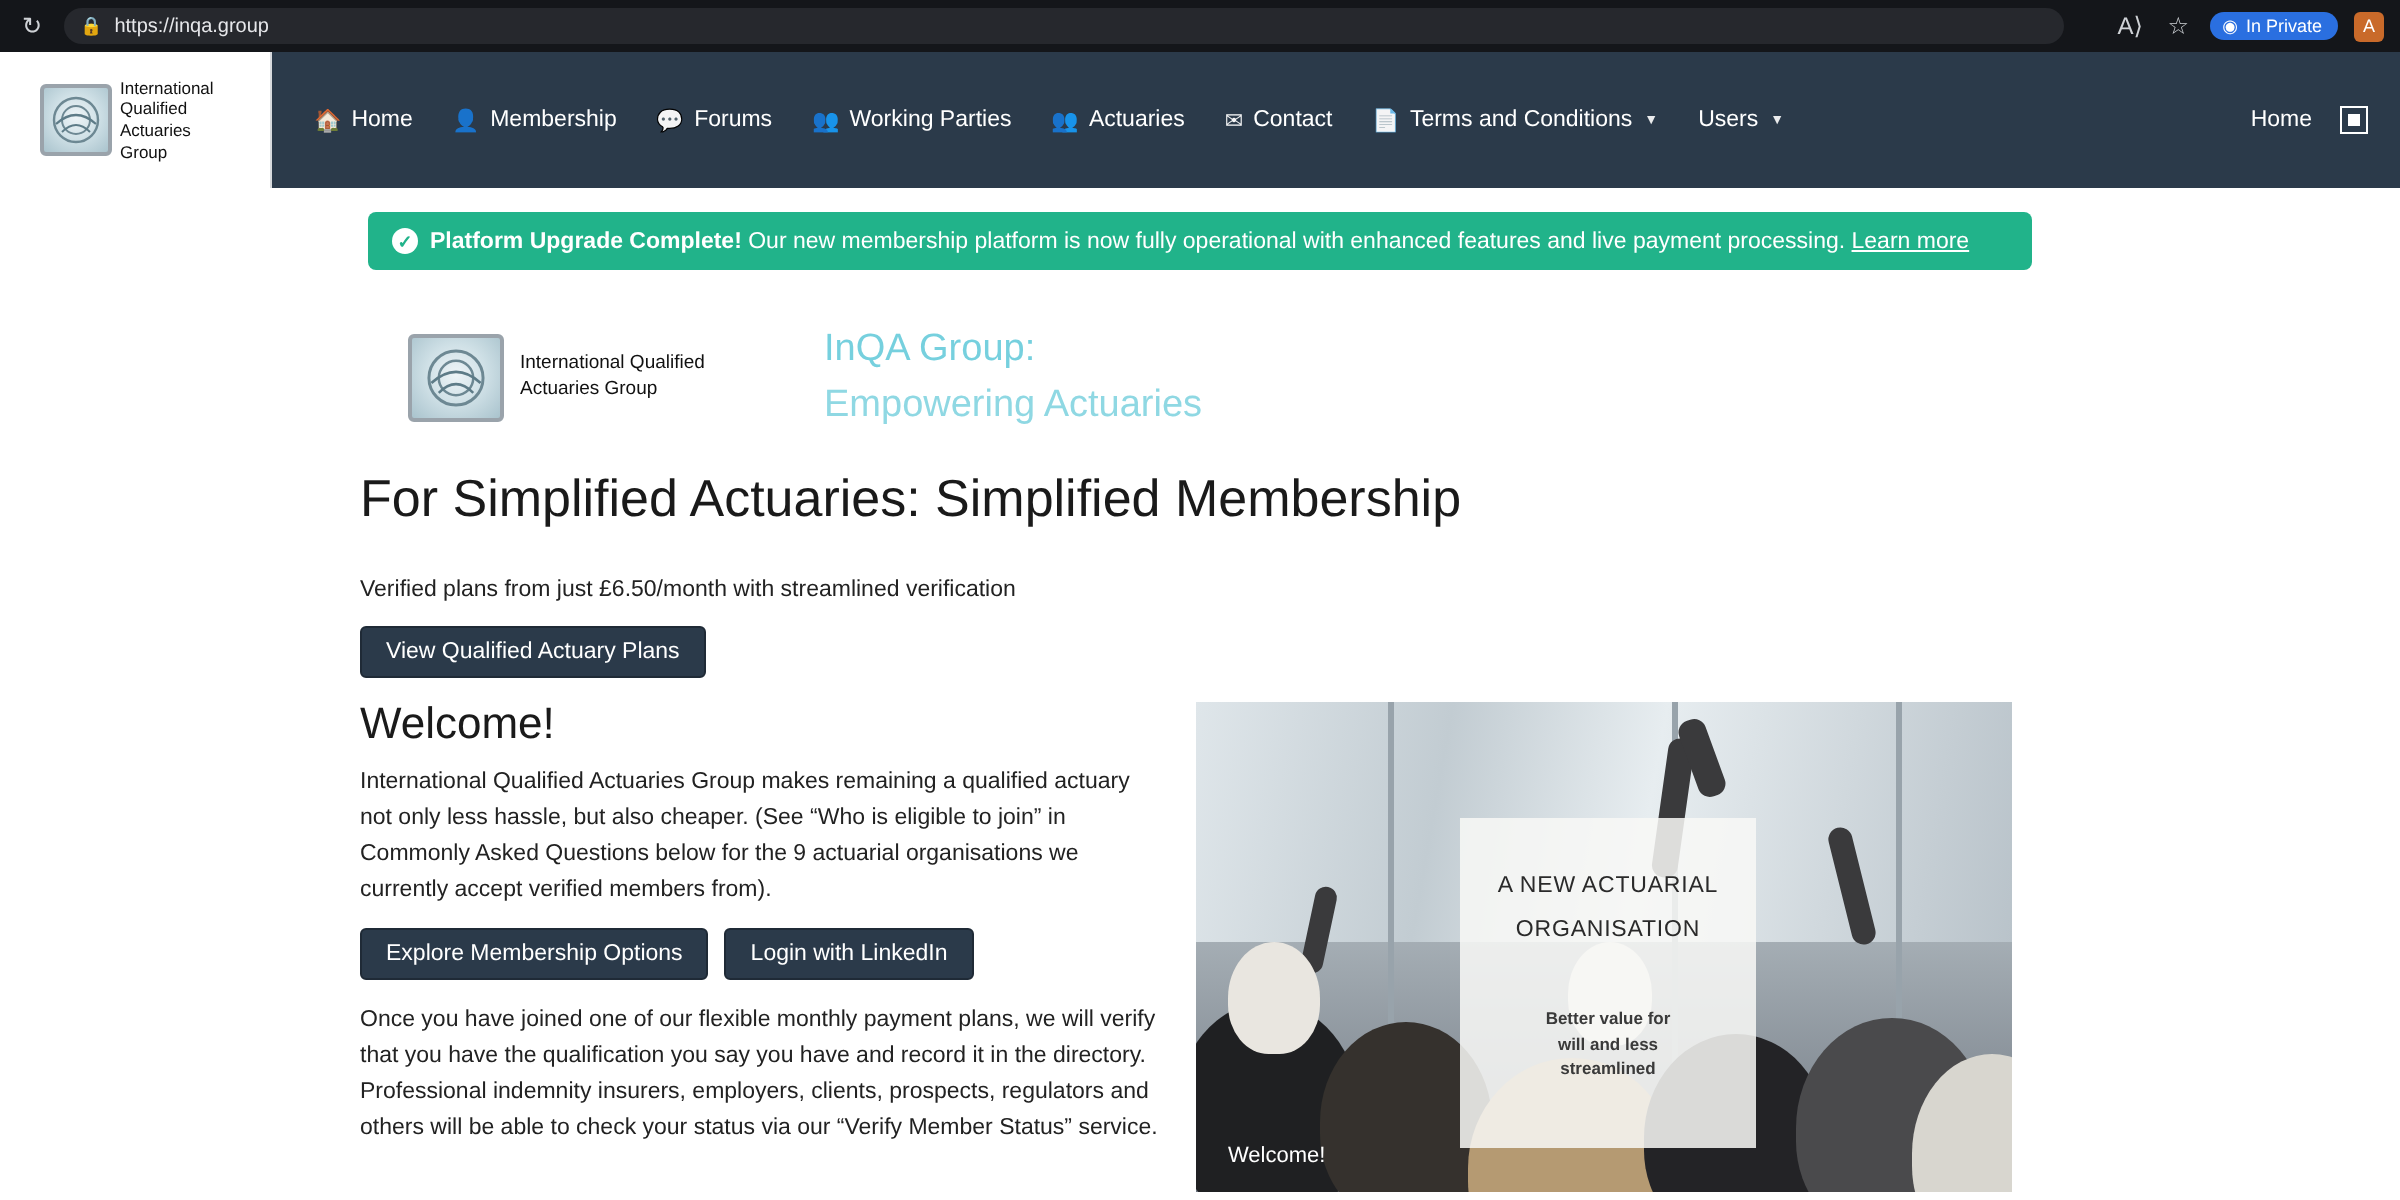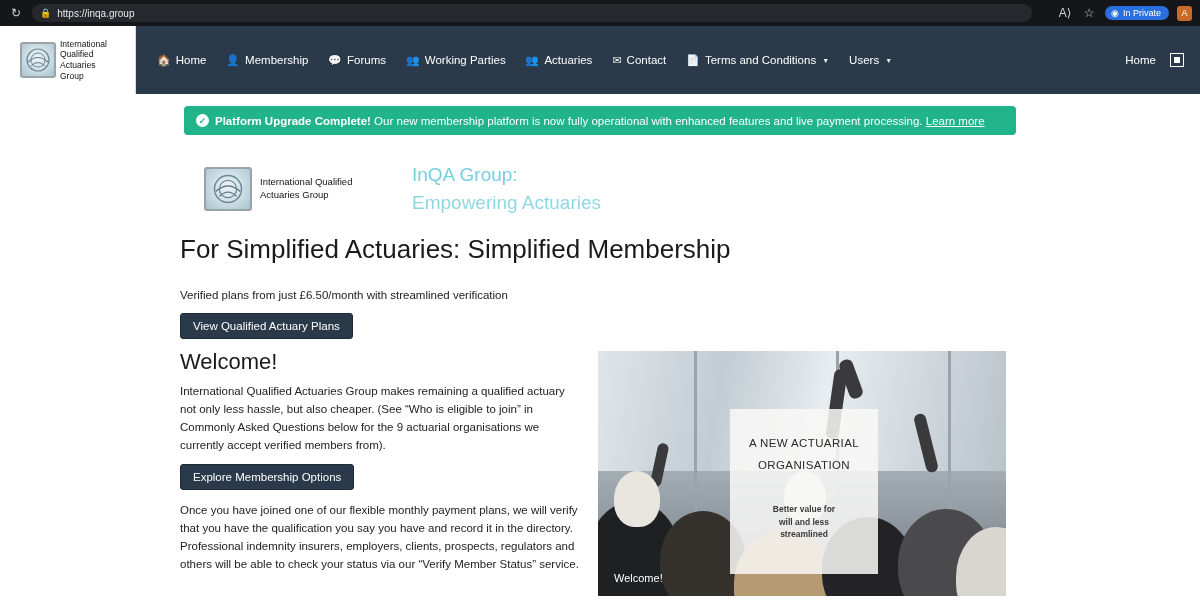--- a/index.html
+++ b/index.html
@@ -425,20 +425,21 @@
     <h1 class="headline">For Simplified Actuaries: Simplified Membership</h1>
     <div class="subline">Verified plans from just £6.50/month with streamlined verification</div>
     <div class="btn">View Qualified Actuary Plans</div>
 
     <div class="two-col">
       <div class="col-left">
         <h2 class="welcome">Welcome!</h2>
         <p class="body">International Qualified Actuaries Group makes remaining a qualified actuary not only less hassle, but also cheaper.  (See “Who is eligible to join” in Commonly Asked Questions below for the 9 actuarial organisations we currently accept verified members from).</p>
         <div class="btn-row">
           <span class="btn">Explore Membership Options</span>
+          <span class="btn">Login with LinkedIn</span>
         </div>
         <p class="body">Once you have joined one of our flexible monthly payment plans, we will verify that you have the qualification you say you have and record it in the directory. Professional indemnity insurers, employers, clients, prospects, regulators and others will be able to check your status via our “Verify Member Status” service.</p>
       </div>
 
       <div class="col-right">
         <div class="photo">
           <div class="ph-window"></div>
           <div class="ph-mullion" style="left:96px;"></div>
           <div class="ph-mullion" style="left:238px;"></div>
           <div class="ph-mullion" style="left:350px;"></div>

